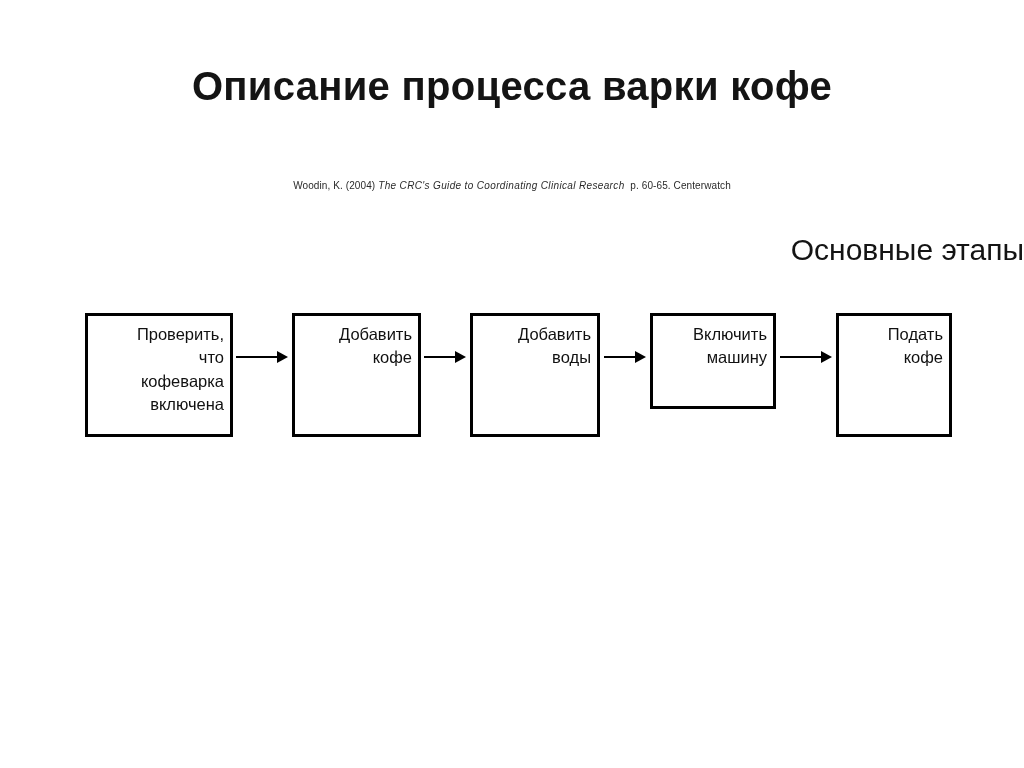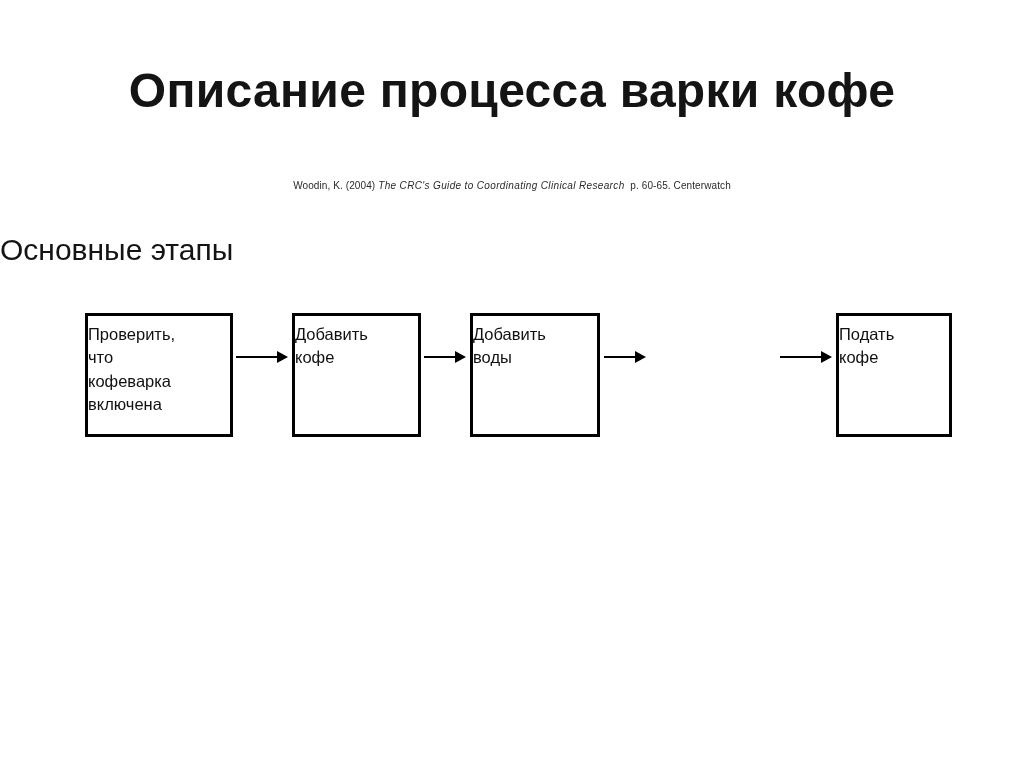--- a/index.html
+++ b/index.html
@@ -24,21 +24,21 @@
     background: #ffffff;
   }
 
   
   .slide-title {
     position: absolute;
     left: 0;
     top: 64px;
     width: 1024px;
     text-align: center;
-    font-size: 48px;
+    font-size: 40px;
     font-weight: 700;
     line-height: 1.12;
     letter-spacing: 0.3px;
     color: #141414;
     white-space: nowrap;
   }
 
   
   .citation {
     position: absolute;
@@ -56,21 +56,21 @@
     font-style: italic;
     letter-spacing: 0.35px;
   }
 
   
   .subtitle {
     position: absolute;
     left: 0;
     top: 232px;
     width: 1024px;
-    text-align: left;
+    text-align: right;
     font-size: 30px;
     font-weight: 400;
     line-height: 1.2;
     color: #141414;
     white-space: nowrap;
   }
 
   
   #flow {
     position: absolute;
@@ -81,27 +81,27 @@
   }
 
   .node {
     position: absolute;
     box-sizing: border-box;
     background: #ffffff;
     border: 3px solid #000000;
   }
   .node-label {
     position: absolute;
-    left: 0;
+    left: 10px;
     top: 7px;
     right: 6px;
     font-size: 16.5px;
     line-height: 1.42;
     color: #111111;
-    text-align: left;
+    text-align: right;
     white-space: pre-line;
     word-break: normal;
   }
 
   
   .node-1 { left: 85px;  top: 313px; width: 148px; height: 124px; }
   .node-2 { left: 292px; top: 313px; width: 129px; height: 124px; }
   .node-3 { left: 470px; top: 313px; width: 130px; height: 124px; }
   .node-4 { left: 650px; top: 313px; width: 126px; height: 96px;  }
   .node-5 { left: 836px; top: 313px; width: 116px; height: 124px; }
@@ -179,20 +179,24 @@
     <div class="node node-3">
       <div class="node-label">Добавить
 воды</div>
     </div>
 
     <div class="arrow arrow-3">
       <div class="shaft"></div>
       <div class="head"></div>
     </div>
 
+    <div class="node node-4">
+      <div class="node-label">Включить
+машину</div>
+    </div>
 
     <div class="arrow arrow-4">
       <div class="shaft"></div>
       <div class="head"></div>
     </div>
 
     <div class="node node-5">
       <div class="node-label">Подать
 кофе</div>
     </div>

